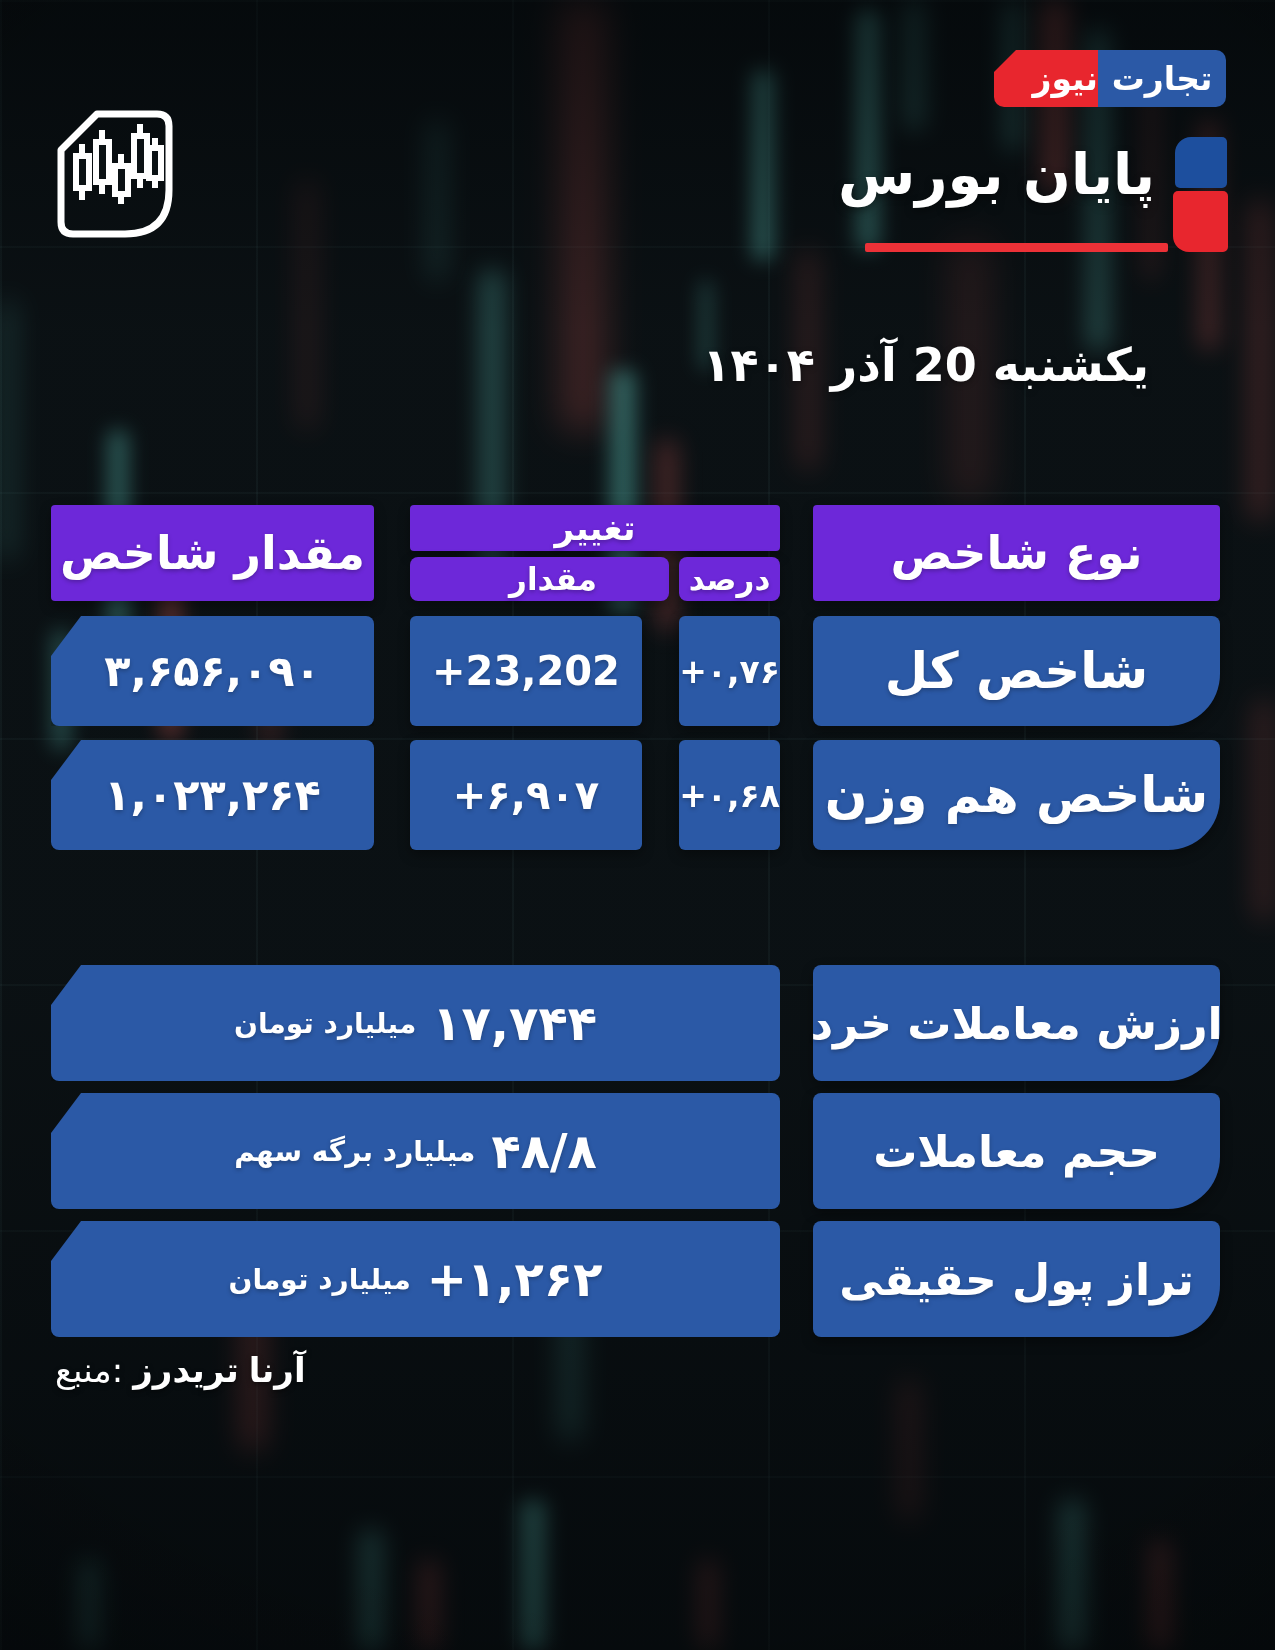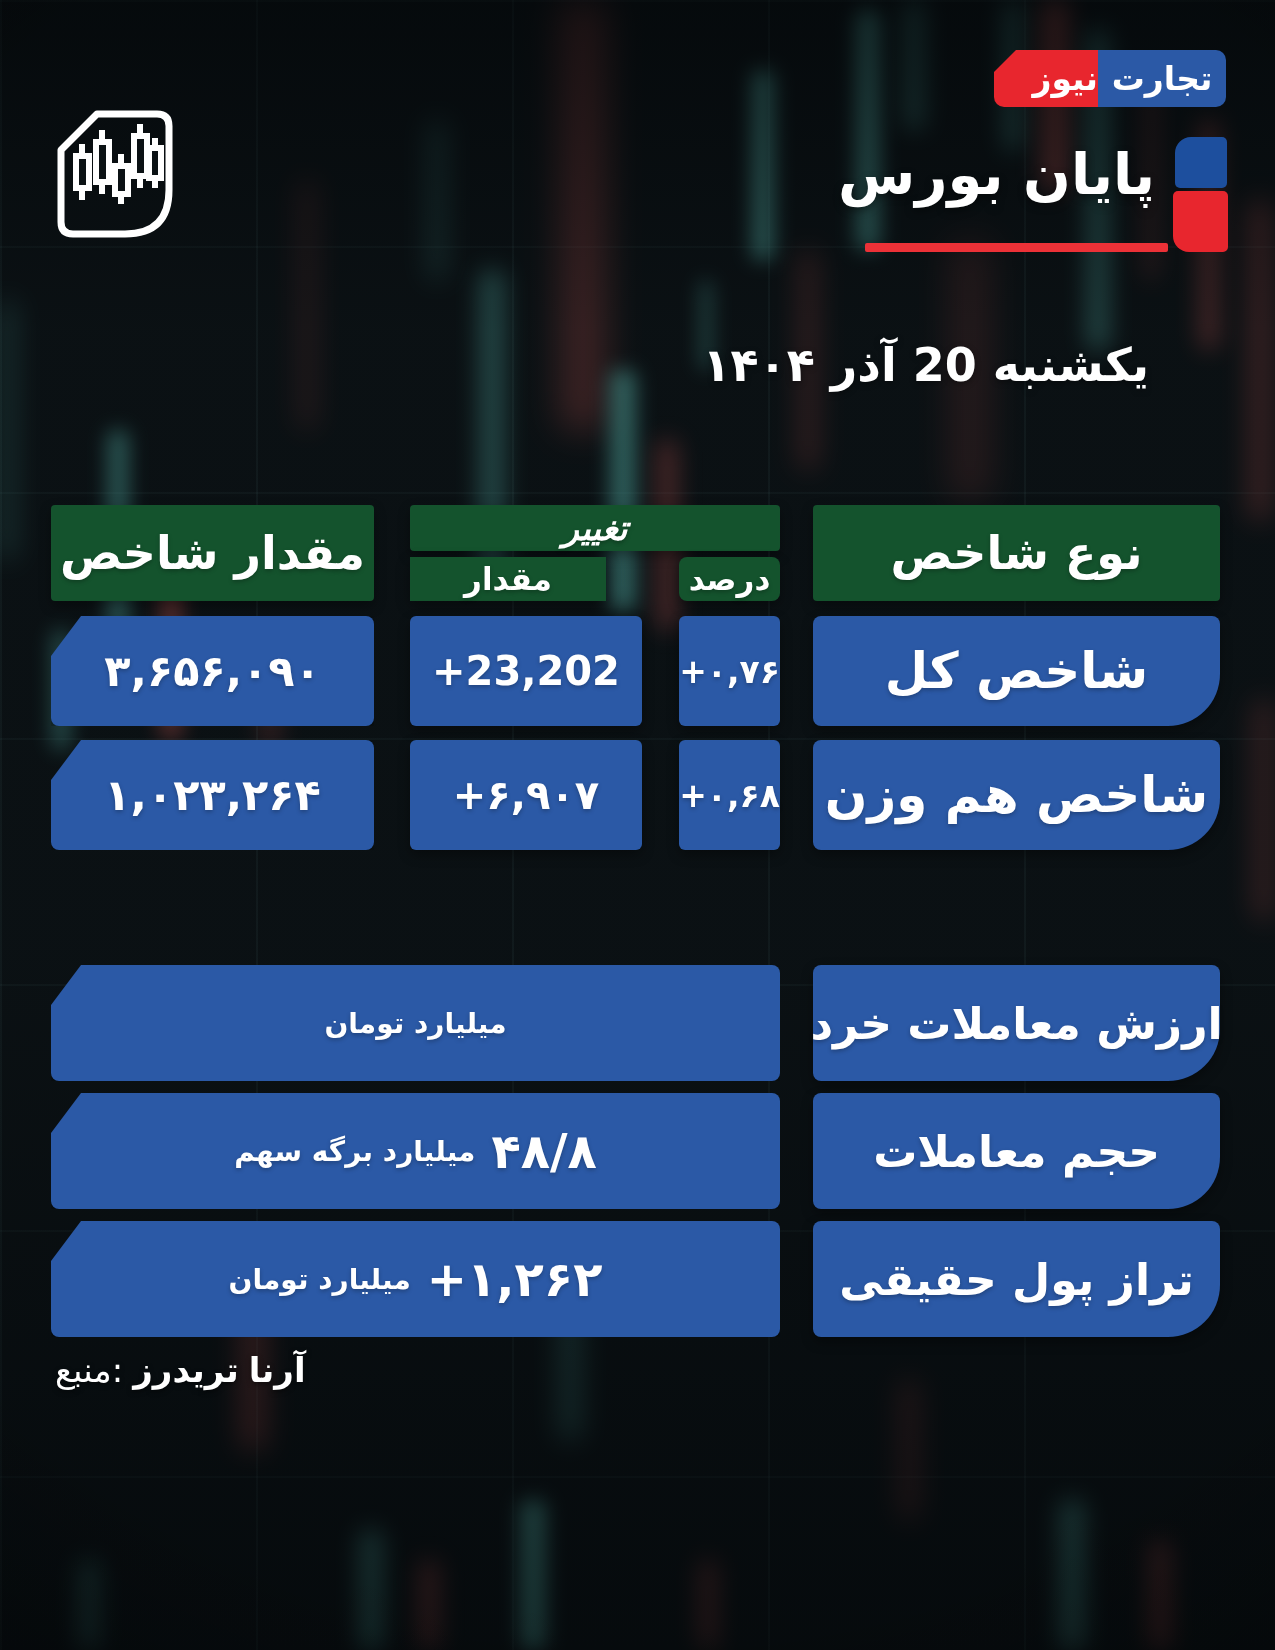--- a/index.html
+++ b/index.html
@@ -46,27 +46,27 @@
     font-size:46px; font-weight:700; text-shadow:0 2px 6px rgba(0,0,0,.4);
   }
   
   .cell{
     position:absolute; display:flex; align-items:center; justify-content:center;
     font-weight:700; color:#fff; border-radius:6px;
     box-shadow:0 5px 12px rgba(0,0,0,.35);
     text-shadow:0 2px 4px rgba(0,0,0,.25);
     white-space:nowrap;
   }
-  .red{background:#14532d;}
+  .red{background:#6d28d9;}
   .blue{background:#2b59a6;}
   .round-br{border-radius:8px 8px 52px 8px;}
   .bevel-tl{border-radius:8px; clip-path:polygon(30px 0, 100% 0, 100% 100%, 0 100%, 0 40px);}
   #h-value  {left:51px;  top:505px; width:323px; height:96px; font-size:46px; border-radius:4px;}
-  #h-change {left:410px; top:505px; width:370px; height:46px; font-size:34px; border-radius:4px;font-style:italic;}
-  #h-amount {left:410px; top:557px; width:196px; height:44px; font-size:31px; border-radius:0;}
+  #h-change {left:410px; top:505px; width:370px; height:46px; font-size:34px; border-radius:4px;}
+  #h-amount {left:410px; top:557px; width:232px; height:44px; font-size:31px; border-radius:8px;padding-left:27px;}
   #h-percent{left:679px; top:557px; width:101px; height:44px; font-size:31px; border-radius:8px;}
   #h-type   {left:813px; top:505px; width:407px; height:96px; font-size:46px; border-radius:4px;}
   .r1{top:616px;} .r2{top:740px;}
   .idx{height:110px;}
   .c-value  {left:51px;  width:323px; font-size:43px;}
   .c-amount {left:410px; width:232px; font-size:40px;}
   .c-percent{left:679px; width:101px; font-size:33px;}
   .c-type   {left:813px; width:407px; font-size:50px;}
   .s1{top:965px;} .s2{top:1093px;} .s3{top:1221px;}
   .stat{height:116px;}
@@ -182,20 +182,21 @@
   </div>
   <div class="cell blue idx r2 c-amount">
     <span dir="ltr">+۶,۹۰۷</span>
   </div>
   <div class="cell blue idx r2 c-percent">
     <span dir="ltr">+۰,۶۸</span>
   </div>
   <div class="cell blue idx r2 c-type round-br">شاخص هم وزن</div>
 
   <div class="cell blue stat s1 stat-value bevel-tl">
+    <span class="num" dir="ltr">۱۷,۷۴۴</span>
     <span class="unit">میلیارد تومان</span>
   </div>
   <div class="cell blue stat s1 stat-label round-br">ارزش معاملات خرد</div>
 
   <div class="cell blue stat s2 stat-value bevel-tl">
     <span class="num" dir="ltr">۴۸/۸</span>
     <span class="unit">میلیارد برگه سهم</span>
   </div>
   <div class="cell blue stat s2 stat-label round-br">حجم معاملات</div>
 

